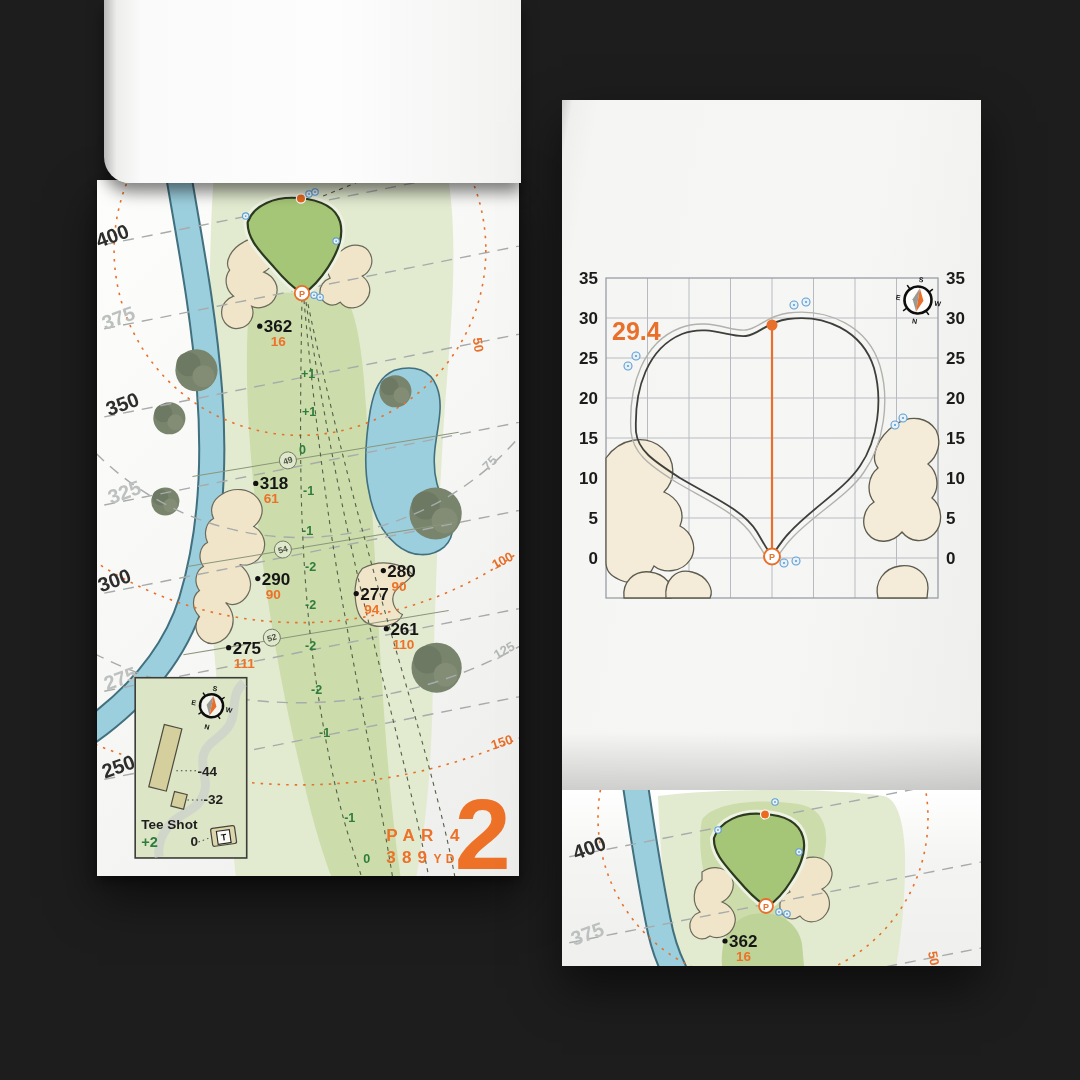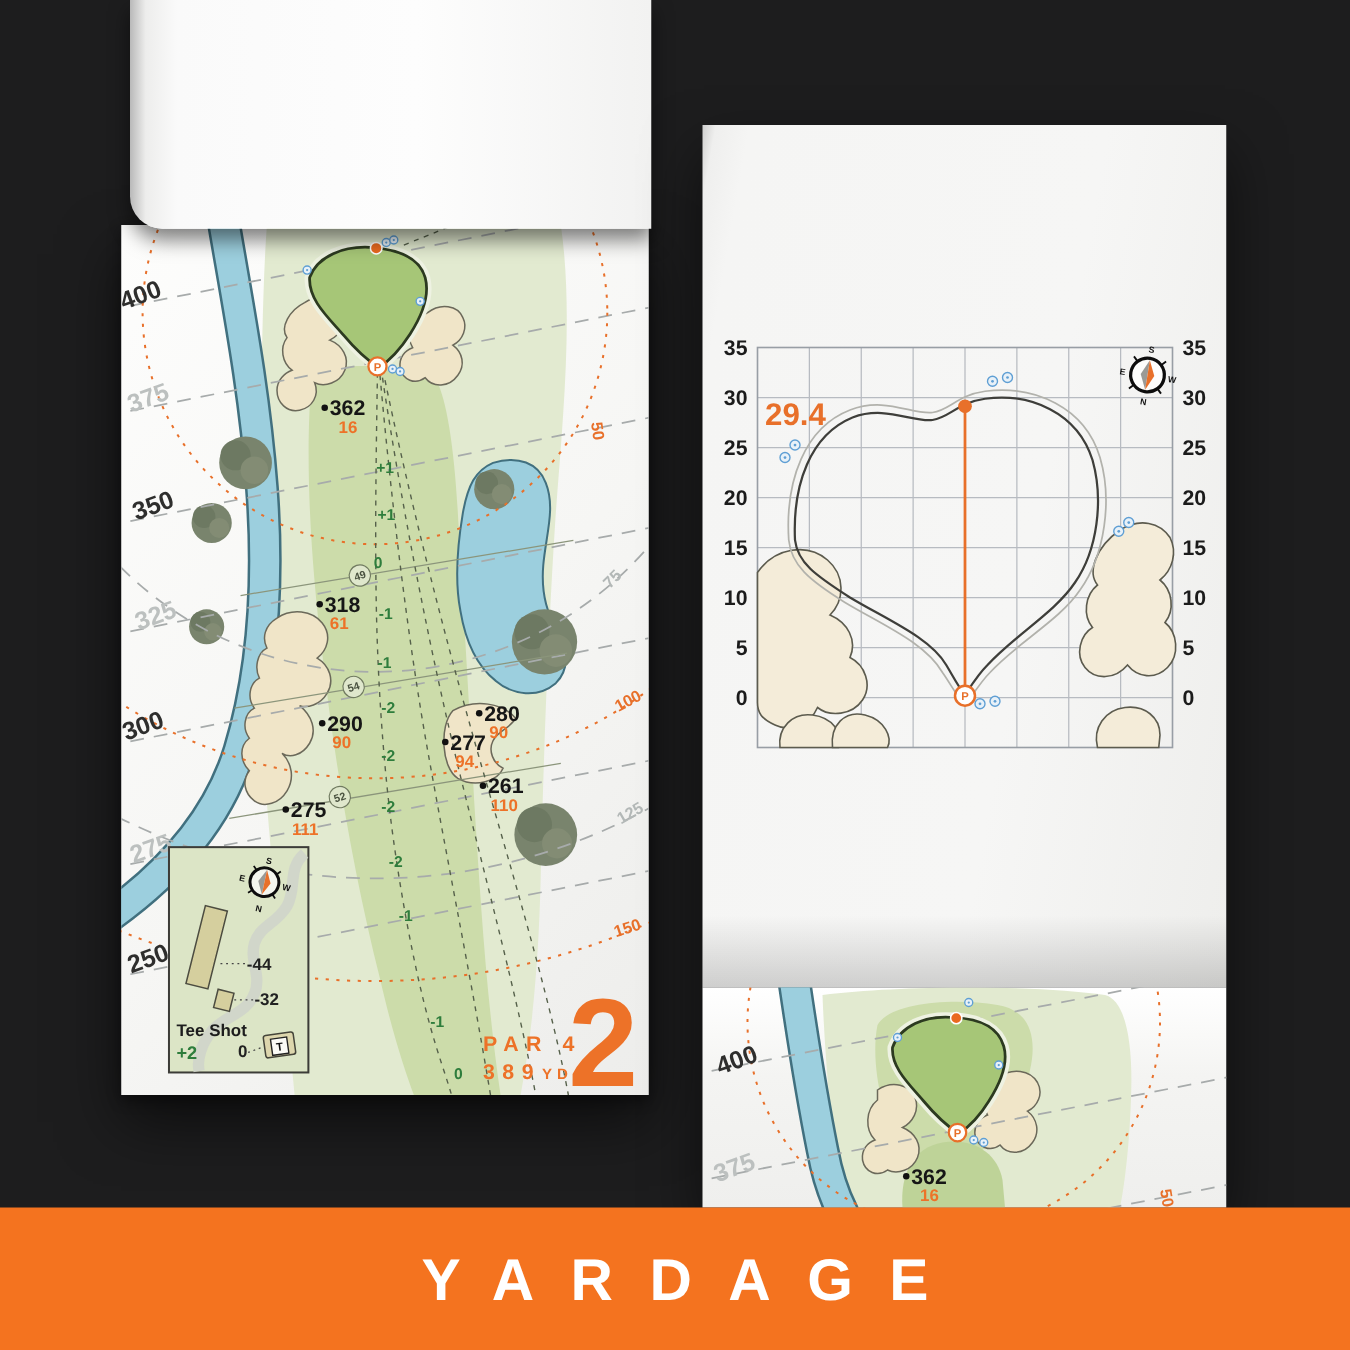--- a/index.html
+++ b/index.html
@@ -485,17 +485,14 @@
           <text class="t-dist lite" x="12" y="156" transform="rotate(-20 12 156)">375</text>
           <text class="t-arc" x="366" y="162" transform="rotate(80 366 162)">50</text>
           <circle cx="163" cy="151" r="2.6" fill="#111"></circle>
           <text class="t-carry" x="167" y="157">362</text>
           <text class="t-remain" x="174" y="171">16</text>
         </g>
       </svg>
     </div>
   </div>
 
-  <div id="banner">
-    <div class="t">YARDAGE</div>
-  </div>
 
 </div>
 
 </body></html>

